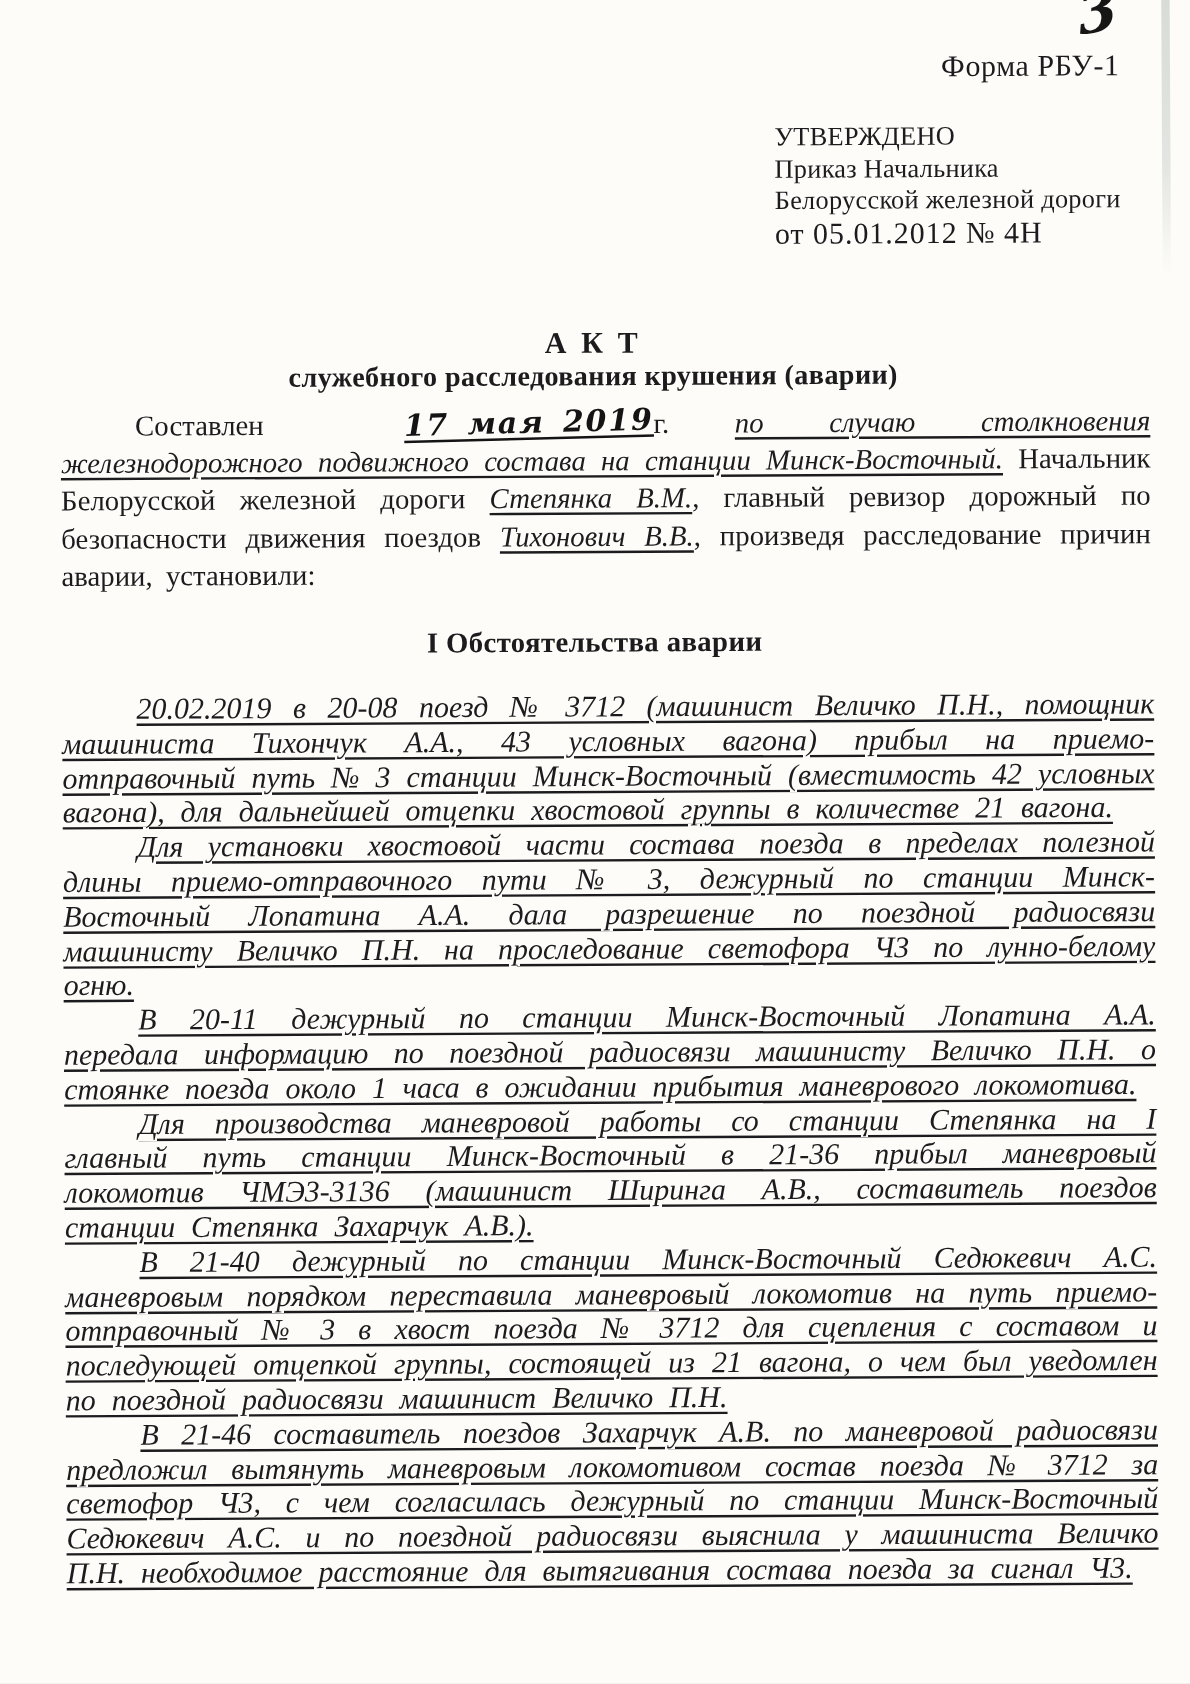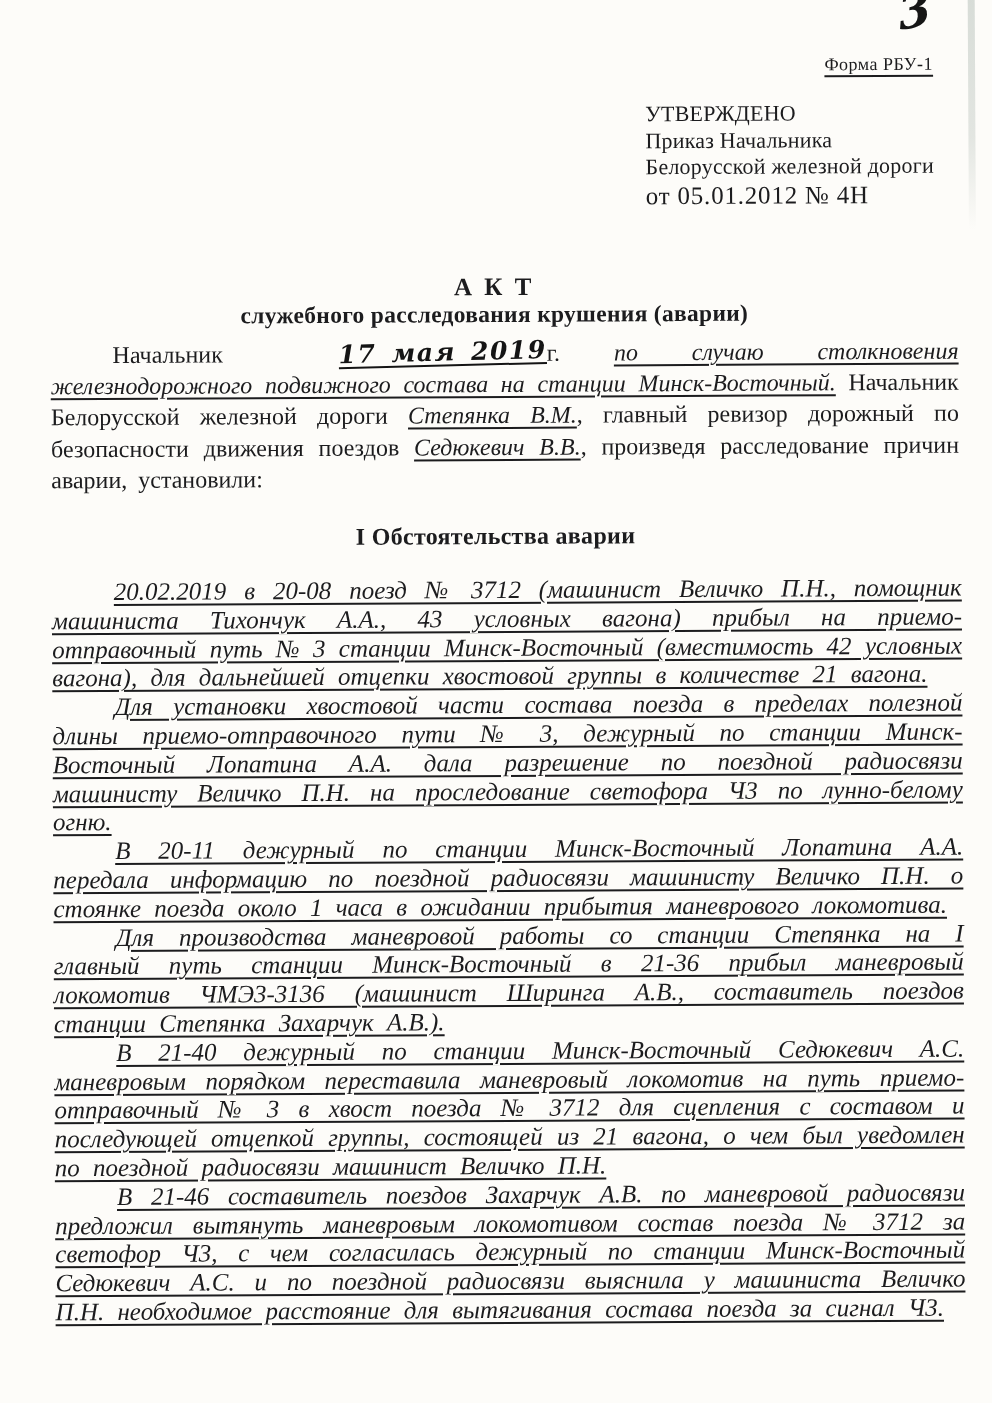--- a/index.html
+++ b/index.html
@@ -22,23 +22,23 @@
 
   .page-number {
     position:absolute; top:-16px; right:58px;
     font-family:"DejaVu Serif", serif;
     font-style:italic; font-weight:bold;
     font-size:48px; transform:rotate(-12deg) skewX(-6deg);
     color:#161616;
   }
 
   .form-label {
-    position:absolute; top:56px; right:56px;
-    font-size:18px; letter-spacing:.5px;
-    text-decoration:underline; text-underline-offset:5px; text-decoration-thickness:1.8px;
+    position:absolute; top:44px; right:56px;
+    font-size:25px; letter-spacing:.5px;
+    text-underline-offset:5px; text-decoration-thickness:1.8px;
   }
 
   .approval {
     position:absolute; top:102px; left:648px;
     font-size:22px; line-height:26.5px; letter-spacing:.2px;
   }
   .approval .order-ref { font-size:25px; margin-top:2px; letter-spacing:.8px; }
 
   .title {
     position:absolute; top:273px; left:0; width:100%;
@@ -100,26 +100,26 @@
       <div>УТВЕРЖДЕНО</div>
       <div>Приказ Начальника</div>
       <div>Белорусской железной дороги</div>
       <div class="order-ref">от 05.01.2012 № 4Н</div>
     </div>
 
     <div class="title">А К Т</div>
     <div class="subtitle">служебного расследования крушения (аварии)</div>
 
     <p class="intro">
-      <span>Начальник</span>
+      <span>Составлен</span>
       <span class="hand">17 мая 2019</span><span>г.</span>
       <span class="filled">по случаю столкновения железнодорожного подвижного состава на станции Минск-Восточный.</span>
       <span>Начальник Белорусской железной дороги</span>
       <span class="filled">Степянка В.М.</span><span>, главный ревизор дорожный по безопасности движения поездов</span>
-      <span class="filled">Седюкевич В.В.</span><span>, произведя расследование причин аварии, установили:</span>
+      <span class="filled">Тихонович В.В.</span><span>, произведя расследование причин аварии, установили:</span>
     </p>
 
     <div class="section-heading">I Обстоятельства аварии</div>
 
     <div class="body-text">
       <p><span class="filled">20.02.2019 в 20-08 поезд № 3712 (машинист Величко П.Н., помощник машиниста Тихончук А.А., 43 условных вагона) прибыл на приемо-отправочный путь № 3 станции Минск-Восточный (вместимость 42 условных вагона), для дальнейшей отцепки хвостовой группы в количестве 21 вагона.</span></p>
       <p><span class="filled">Для установки хвостовой части состава поезда в пределах полезной длины приемо-отправочного пути № 3, дежурный по станции Минск-Восточный Лопатина А.А. дала разрешение по поездной радиосвязи машинисту Величко П.Н. на проследование светофора Ч3 по лунно-белому огню.</span></p>
       <p><span class="filled">В 20-11 дежурный по станции Минск-Восточный Лопатина А.А. передала информацию по поездной радиосвязи машинисту Величко П.Н. о стоянке поезда около 1 часа в ожидании прибытия маневрового локомотива.</span></p>
       <p><span class="filled">Для производства маневровой работы со станции Степянка на I главный путь станции Минск-Восточный в 21-36 прибыл маневровый локомотив ЧМЭ3-3136 (машинист Ширинга А.В., составитель поездов станции Степянка Захарчук А.В.).</span></p>
       <p><span class="filled">В 21-40 дежурный по станции Минск-Восточный Седюкевич А.С. маневровым порядком переставила маневровый локомотив на путь приемо-отправочный № 3 в хвост поезда № 3712 для сцепления с составом и последующей отцепкой группы, состоящей из 21 вагона, о чем был уведомлен по поездной радиосвязи машинист Величко П.Н.</span></p>

